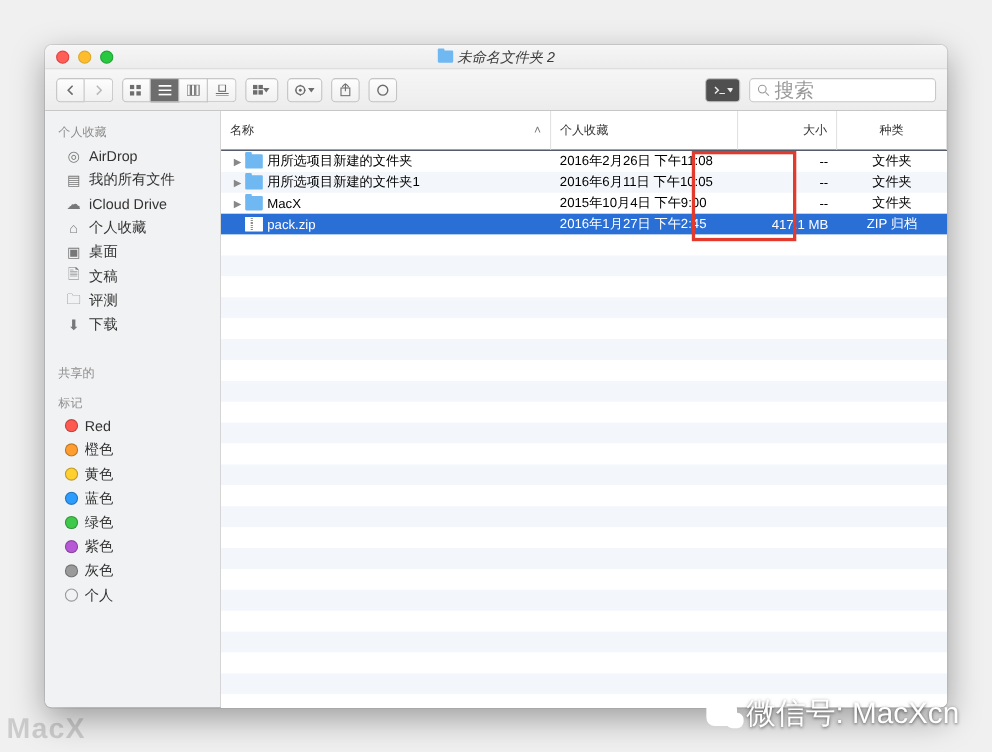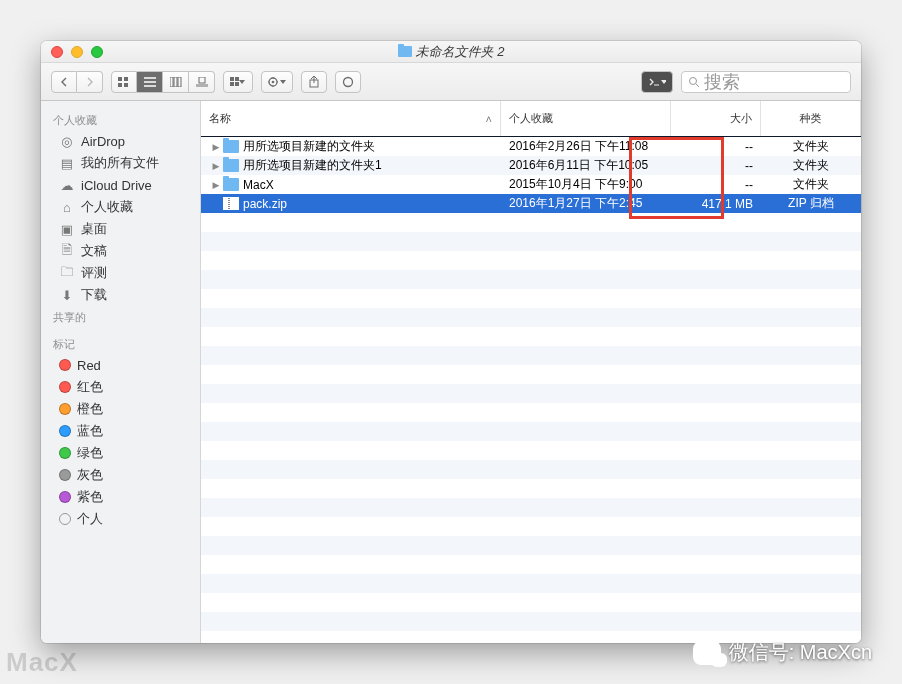--- a/index.html
+++ b/index.html
@@ -104,21 +104,21 @@
   .ficon.folder:before{content:"";position:absolute;top:-2px;left:0;width:6px;height:3px;background:#6fb8f2;border-radius:1px 1px 0 0;}
   .ficon.zip{background:#fff;border:1px solid #bbb;position:relative;}
   .ficon.zip:before{content:"";position:absolute;top:0;left:4px;width:2px;height:100%;background:repeating-linear-gradient(#888 0,#888 1px,transparent 1px,transparent 2px);}
   .row.sel .ficon.zip{border-color:#fff;}
   .highlight-box{
     position:absolute; border:3px solid #e23b2e; pointer-events:none;
     left:428px; top:0px; width:95px; height:82px;
   }
 
   .wm-bottom-left{position:absolute;left:6px;bottom:6px;font-size:26px;font-weight:700;color:rgba(0,0,0,0.15);letter-spacing:1px;}
-  .wm-br{position:absolute;right:30px;bottom:18px;color:#fff;font-size:20px;display:flex;align-items:center;gap:8px;text-shadow:0 1px 3px rgba(0,0,0,.6);}
+  .wm-br{position:absolute;right:30px;bottom:18px;color:#fff;font-size:27px;display:flex;align-items:center;gap:8px;text-shadow:0 1px 3px rgba(0,0,0,.6);}
   .wechat-ico{width:28px;height:24px;background:#fff;border-radius:8px;position:relative;}
   .wechat-ico:after{content:"";position:absolute;right:-6px;bottom:-2px;width:16px;height:14px;background:#fff;border-radius:6px;}
 
   svg{display:block;}
 </style>
 </head>
 <body>
 
 <div class="window">
 
@@ -264,50 +264,50 @@
           </div>
           <div class="sb-item">
             <span class="ico">🗀</span>
             <span>评测</span>
           </div>
           <div class="sb-item">
             <span class="ico">⬇</span>
             <span>下载</span>
           </div>
         </div>
-      <div class="sb-heading" style="margin-top:0">共享的</div>
+      <div class="sb-heading" style="margin-top:22px">共享的</div>
       <div class="sb-heading" style="margin-top:6px">标记</div>
       <div id="sb-tags">
           <div class="sb-item">
             <span class="tag-dot" style="background:#ff5a52;"></span>
             <span>Red</span>
           </div>
           <div class="sb-item">
-            <span class="tag-dot" style="background:#ff5a52;"></span>
-            <span>红色</span>
-          </div>
-          <div class="sb-item">
             <span class="tag-dot" style="background:#ff9d2f;"></span>
             <span>橙色</span>
           </div>
           <div class="sb-item">
+            <span class="tag-dot" style="background:#ffd02f;"></span>
+            <span>黄色</span>
+          </div>
+          <div class="sb-item">
             <span class="tag-dot" style="background:#2d9cff;"></span>
             <span>蓝色</span>
           </div>
           <div class="sb-item">
             <span class="tag-dot" style="background:#3ec94b;"></span>
             <span>绿色</span>
           </div>
           <div class="sb-item">
+            <span class="tag-dot" style="background:#b759d6;"></span>
+            <span>紫色</span>
+          </div>
+          <div class="sb-item">
             <span class="tag-dot" style="background:#9a9a9a;"></span>
             <span>灰色</span>
-          </div>
-          <div class="sb-item">
-            <span class="tag-dot" style="background:#b759d6;"></span>
-            <span>紫色</span>
           </div>
           <div class="sb-item">
             <span class="tag-dot" style="border:1.5px solid #9a9a9a;background:transparent;"></span>
             <span>个人</span>
           </div>
         </div>
     </div>
 
     <div class="main">
       <div class="cols">

